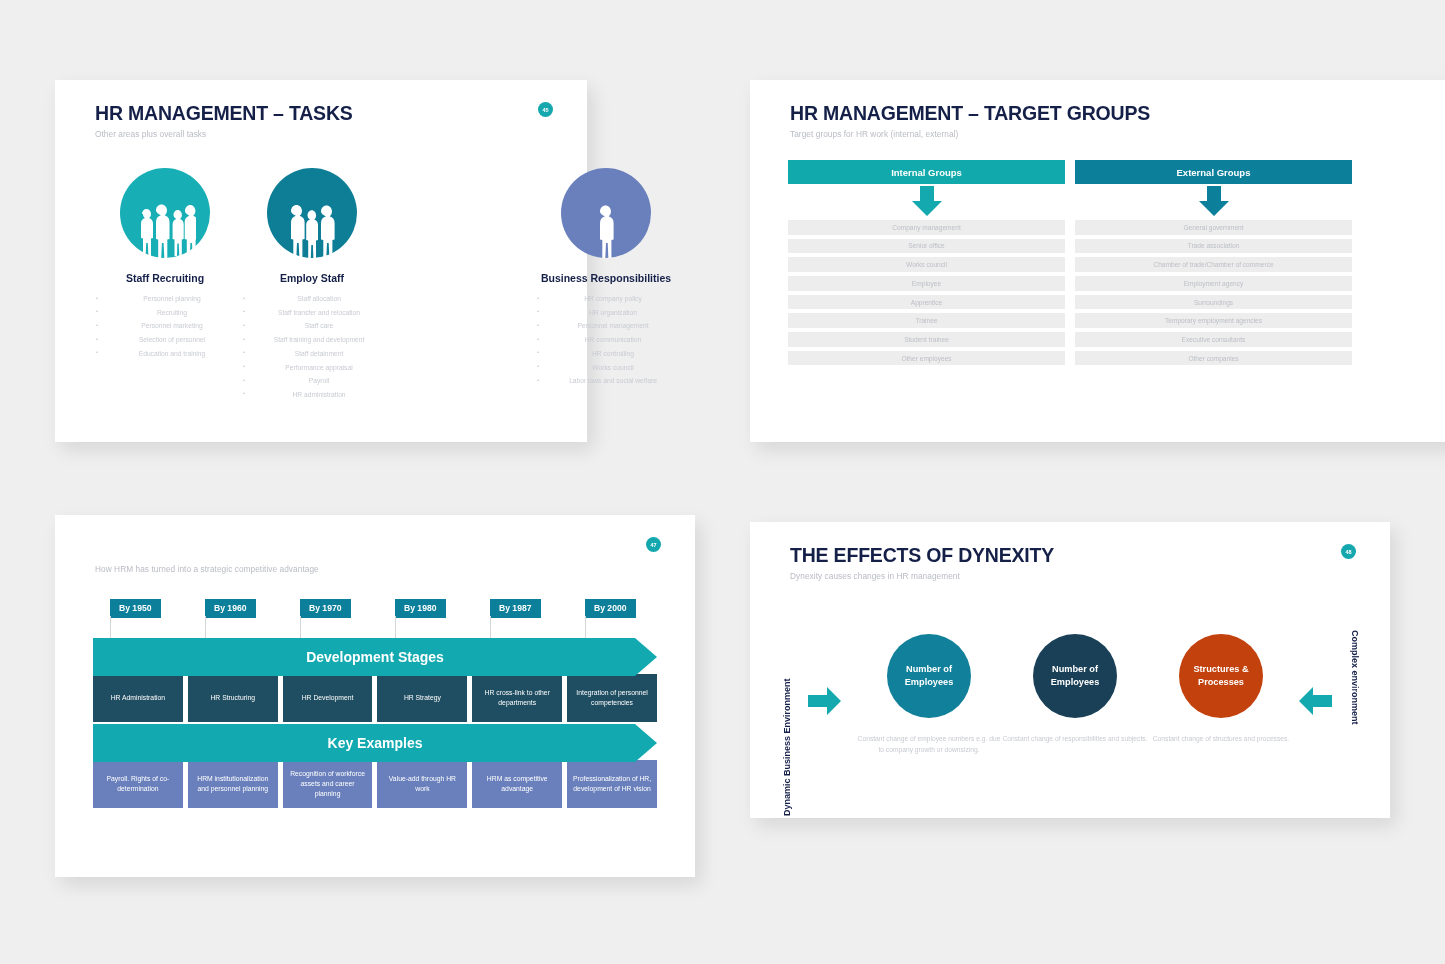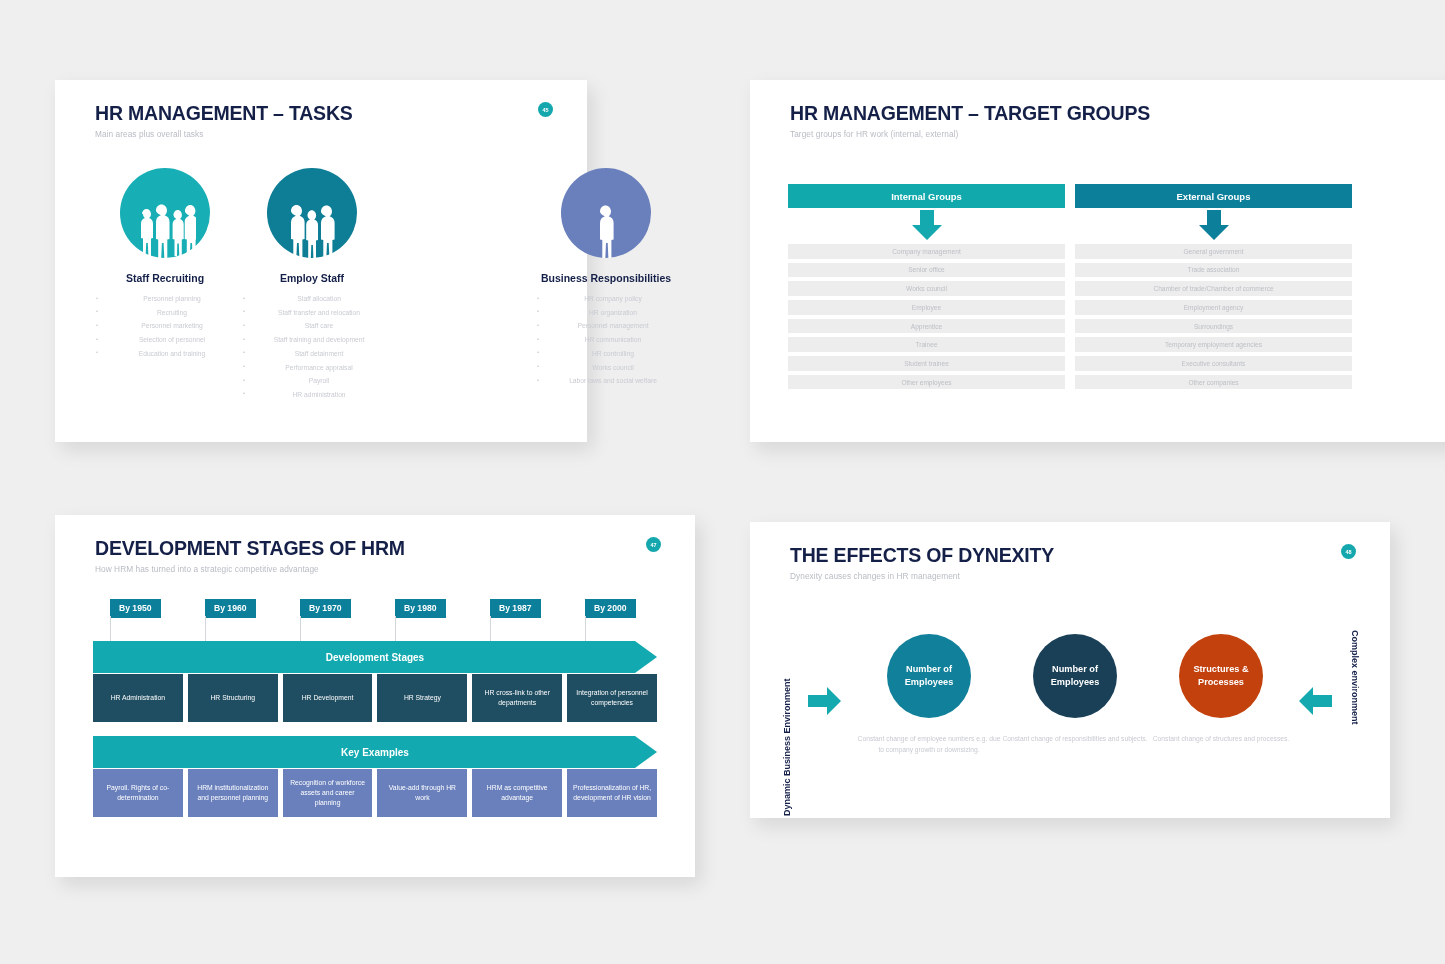--- a/index.html
+++ b/index.html
@@ -68,21 +68,21 @@
     content: "\2022"; position: absolute; left: 1px; top: -0.5px;
     color: #c8cbd2; font-size: 6px;
   }
 
   
   .tg-col { position: absolute; top: 80px; width: 277px; }
   .tg-col.left { left: 38px; }
   .tg-col.right { left: 325px; }
   .tg-head {
     height: 24px; display: flex; align-items: center; justify-content: center;
-    color: #ffffff; font-size: 9.5px; font-weight: bold; margin-top: 24px;
+    color: #ffffff; font-size: 9.5px; font-weight: bold;
   }
   .tg-head.internal { background: #11a9ab; }
   .tg-head.external { background: #0c7f9b; }
   .tg-arrow { height: 34px; display: flex; align-items: center; justify-content: center; }
   .tg-list { margin-top: 2px; }
   .tg-item {
     height: 14.5px; margin-bottom: 4.2px;
     background: #ededed;
     display: flex; align-items: center; justify-content: center;
     font-size: 6.6px; color: #bcbfc6; white-space: nowrap;
@@ -101,23 +101,23 @@
   .flag-pole {
     width: 1px; height: 28px; background: #d4d6da;
     position: absolute; left: 0; top: 19px;
   }
 
   .arrow-bar {
     position: relative; height: 22px; margin-top: 3px;
     display: flex; align-items: center;
   }
   .arrow-body {
-    height: 32px; width: 100%;
-    display: flex; align-items: center; justify-content: center;
-    color: #fff; font-size: 10px; font-weight: bold;
+    height: 38px; width: 100%;
+    display: flex; align-items: center; justify-content: center;
+    color: #fff; font-size: 14px; font-weight: bold;
     clip-path: polygon(0 0, calc(100% - 22px) 0, 100% 50%, calc(100% - 22px) 100%, 0 100%);
   }
   .arrow-body.teal { background: #12aab0; }
 
   .box-row { display: flex; gap: 5px; margin-top: 6px; }
   .box {
     flex: 1; height: 48px;
     display: flex; align-items: center; justify-content: center;
     text-align: center; color: #ffffff;
     font-size: 6.8px; line-height: 10px; padding: 3px 5px;
@@ -154,21 +154,21 @@
     color: #c7cad1;
   }
 </style>
 </head>
 <body>
 
 <div class="canvas">
 
   <div class="slide" id="slide-1">
     <div class="s-title">HR MANAGEMENT – TASKS</div>
-    <div class="s-sub">Main areas plus overall tasks</div>
+    <div class="s-sub">Other areas plus overall tasks</div>
     <div class="pagebadge">45</div>
 
     <div class="circ-row">
 
       <div class="circ-col c0">
         <div class="circ" style="background:#17afb5">
           <svg width="62" height="56" viewBox="0 0 62 56">
             <g fill="#ffffff">
               <path d="M8 12c0-3 2-5 4.5-5S17 9 17 12c0 2-1 3.5-2 4 2.5.8 4 2.6 4 5.6V36l-2 .5V54h-2.6l-.6-13h-1.6l-.6 13H9V36.5L7 36V21.6c0-3 1.5-4.8 4-5.6-1-.5-2-2-2-4z"></path>
               <path d="M22 8.5C22 5 24.5 2.5 27.5 2.5S33 5 33 8.5c0 2.3-1.1 4-2.4 4.8 3 .9 4.9 3 4.9 6.6V37l-2.2.6V56h-3l-.7-15h-1.7l-.7 15h-3V37.6L22 37V19.9c0-3.6 1.9-5.7 4.9-6.6C25.6 12.5 22 10.8 22 8.5z"></path>
@@ -272,21 +272,20 @@
         <div class="tg-item">Employment agency</div>
         <div class="tg-item">Surroundings</div>
         <div class="tg-item">Temporary employment agencies</div>
         <div class="tg-item">Executive consultants</div>
         <div class="tg-item">Other companies</div>
       </div>
     </div>
   </div>
 
   <div class="slide" id="slide-3">
-    <div class="s-title">DEVELOPMENT STAGES OF HRM</div>
     <div class="s-sub">How HRM has turned into a strategic competitive advantage</div>
     <div class="pagebadge">47</div>
 
     <div class="tl-wrap">
 
       <div class="flags">
         <div class="flag" style="left:17px">
           <span class="flag-lbl">By 1950</span>
           <span class="flag-pole"></span>
         </div>
@@ -318,21 +317,21 @@
 
       <div class="box-row">
         <div class="box dark">HR Administration</div>
         <div class="box dark">HR Structuring</div>
         <div class="box dark">HR Development</div>
         <div class="box dark">HR Strategy</div>
         <div class="box dark">HR cross-link to other departments</div>
         <div class="box dark">Integration of personnel competencies</div>
       </div>
 
-      <div class="arrow-bar" style="margin-top:19px">
+      <div class="arrow-bar" style="margin-top:10px">
         <div class="arrow-body teal">Key Examples</div>
       </div>
 
       <div class="box-row">
         <div class="box periw">Payroll. Rights of co-determination</div>
         <div class="box periw">HRM institutionalization and personnel planning</div>
         <div class="box periw">Recognition of workforce assets and career planning</div>
         <div class="box periw">Value-add through HR work</div>
         <div class="box periw">HRM as competitive advantage</div>
         <div class="box periw">Professionalization of HR, development of HR vision</div>

